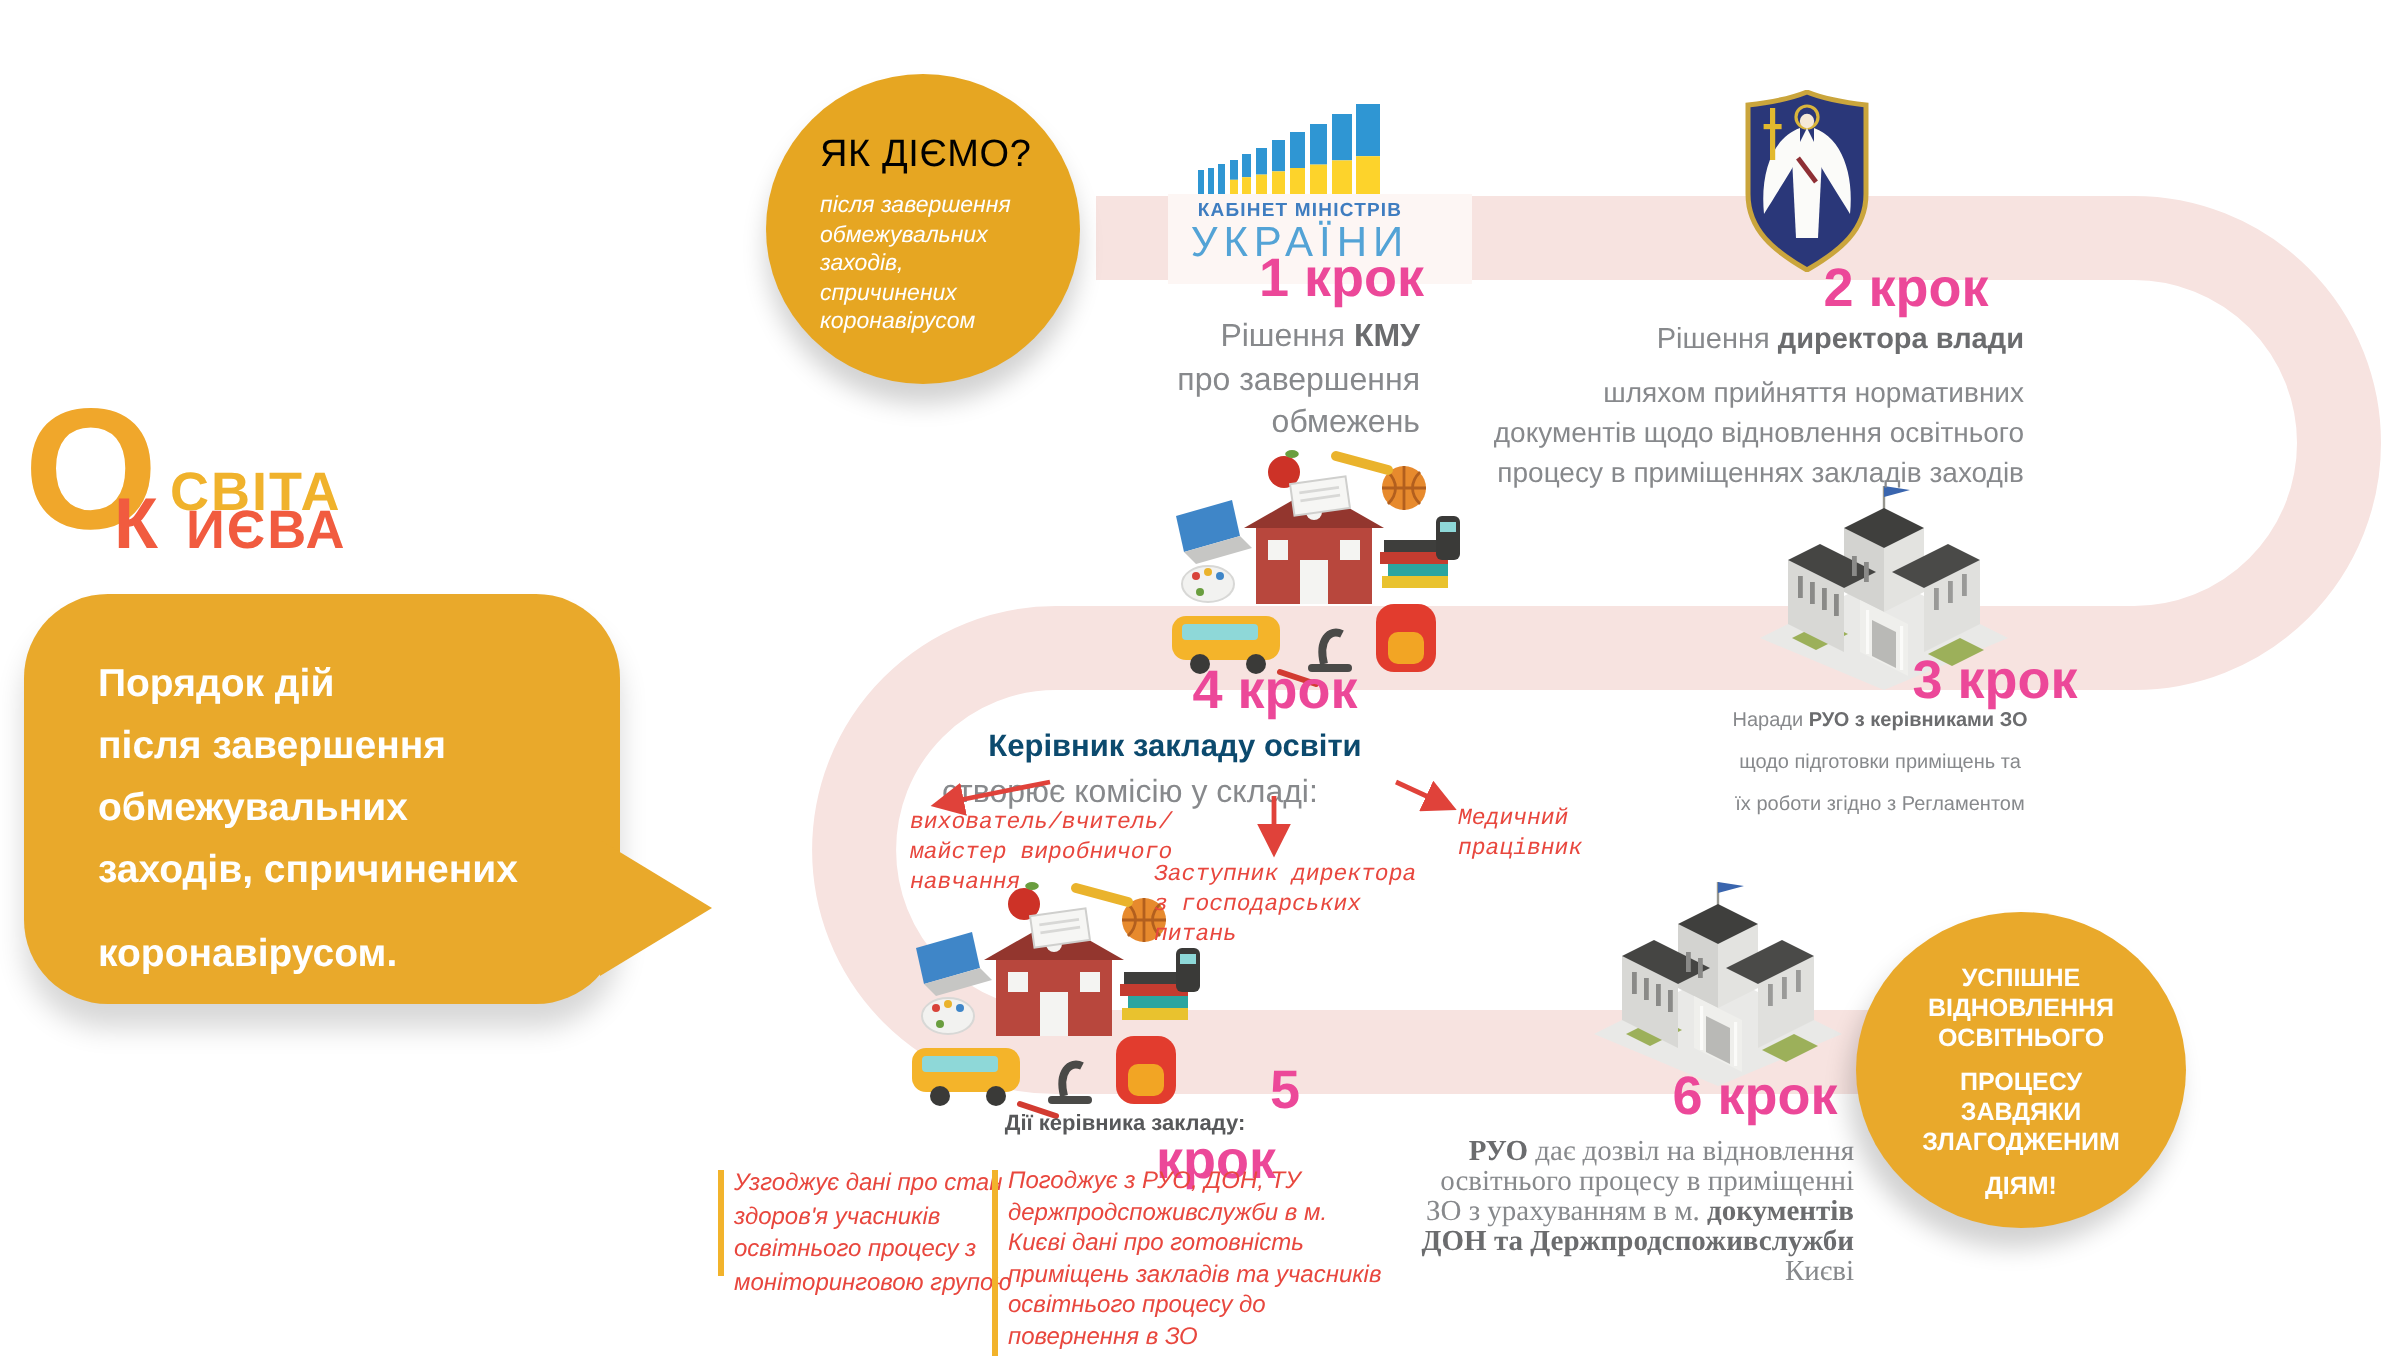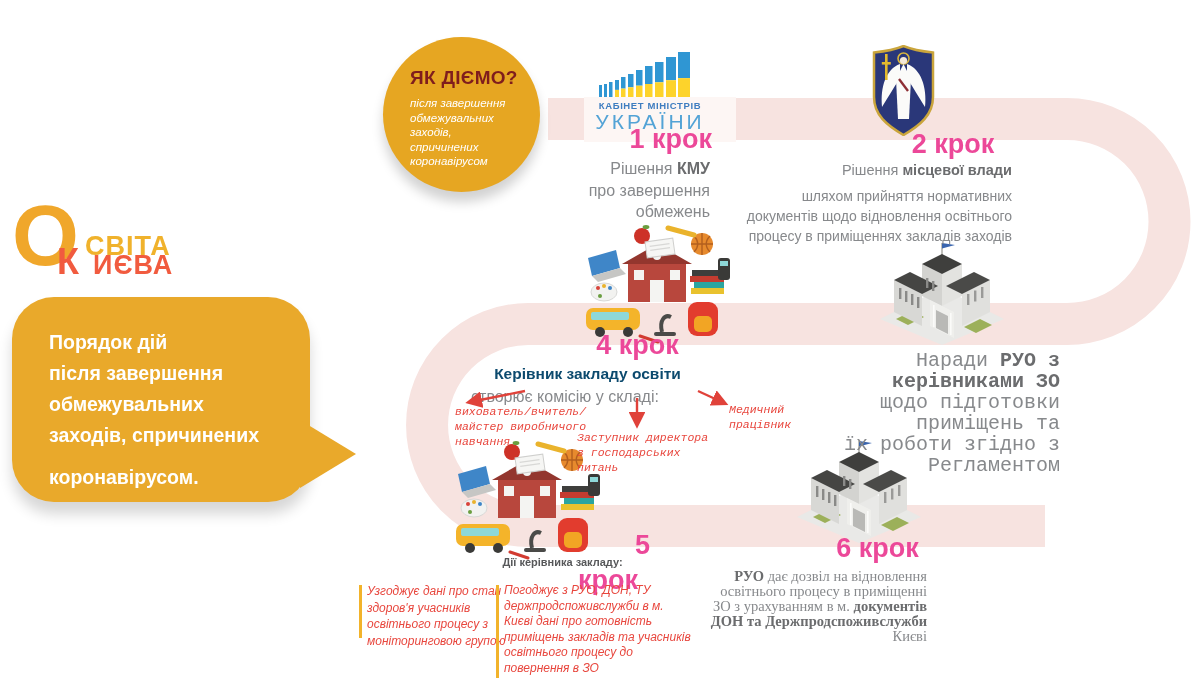--- a/index.html
+++ b/index.html
@@ -8,21 +8,21 @@
   .abs{position:absolute;}
   svg{display:block;}
 
   
   .route{position:absolute;left:0;top:0;z-index:0;}
 
   
   .how-circle{left:383px;top:37px;width:157px;height:155px;border-radius:50%;
     background:#e6a622;z-index:4;box-shadow:0 10px 12px rgba(0,0,0,.18);
     padding:30px 0 0 27px;box-sizing:border-box;}
-  .how-title{color:#7f1d1d;font-weight:bold;font-size:19px;letter-spacing:.3px;}
+  .how-title{color:#000000;font-weight:normal;font-size:19px;letter-spacing:.3px;}
   .how-sub{color:#fff;font-style:italic;font-size:11.5px;line-height:14.5px;margin-top:7px;white-space:pre-line;}
 
   
   .brand-o{left:12px;top:192px;font-size:86px;font-weight:bold;color:#f0a72b;line-height:1;z-index:3;}
   .brand-svita{left:85px;top:231px;font-size:27px;font-weight:bold;color:#f0b22c;letter-spacing:1px;z-index:3;}
   .brand-k{left:57px;top:241px;font-size:36px;font-weight:bold;color:#f15b3f;z-index:4;}
   .brand-yieva{left:93px;top:250px;font-size:27px;font-weight:bold;color:#f15b3f;letter-spacing:1px;z-index:3;}
 
   
   .bubble{left:12px;top:297px;width:298px;height:205px;background:#e9a92b;border-radius:42px;
@@ -57,21 +57,21 @@
   .step4-head{left:490px;top:365px;width:195px;text-align:center;font-size:15.5px;font-weight:bold;color:#0c4a6e;z-index:3;}
   .step4-sub{left:465px;top:388px;width:200px;text-align:center;font-size:16px;z-index:3;}
   .member{font-size:11.5px;font-style:italic;color:#e8473e;line-height:15px;white-space:pre-line;z-index:3;font-family:Liberation Mono, monospace;}
   .member1{left:455px;top:404px;}
   .member2{left:577px;top:430px;}
   .member3{left:729px;top:402px;}
   .arrows{left:0;top:0;z-index:3;}
 
   .building3{left:878px;top:242px;z-index:2;}
   .step3-label{left:930px;top:325px;width:135px;text-align:center;}
-  .step3-text{left:820px;top:350px;width:240px;text-align:right;font-size:20px;line-height:21px;z-index:3;font-family:Liberation Mono, monospace;}
+  .step3-text{left:820px;top:350px;width:240px;text-align:center;font-size:10px;line-height:21px;z-index:3;}
 
   .school2{left:452px;top:438px;z-index:2;}
   .step5-number{left:600px;top:530px;width:50px;text-align:right;}
   .step5-word{left:578px;top:565px;}
   .step5-head{left:455px;top:556px;width:215px;text-align:center;font-size:11px;font-weight:bold;color:#57585a;z-index:3;}
   .note{font-size:12px;font-style:italic;color:#e8473e;white-space:pre-line;z-index:3;}
   .note1{left:367px;top:583px;line-height:16.5px;}
   .note2{left:504px;top:583px;line-height:15.5px;}
   .vline{width:3px;background:#f2b32b;z-index:3;}
   .vline1{left:359px;top:585px;height:53px;}
@@ -156,21 +156,21 @@
     <circle cx="31.5" cy="15.5" r="3.6" fill="#f5e9d8"></circle>
     <path d="M28,19 C14,24 8,42 10,62 C16,52 24,40 28,32 Z" fill="#fbfbf9"></path>
     <path d="M35,19 C49,24 55,42 53,62 C47,52 39,40 35,32 Z" fill="#fbfbf9"></path>
     <path d="M31.5,19 L39,34 L37,74 L26,74 L24,34 Z" fill="#fbfbf9"></path>
     <path d="M27,34 L36,46" stroke="#8e2f35" stroke-width="2.4"></path>
     <rect x="13" y="9" width="2.6" height="26" fill="#e2b92e"></rect>
     <rect x="9.8" y="17" width="9" height="2.6" fill="#e2b92e"></rect>
   </svg>
 
   <div class="abs krok step2-label">2 крок</div>
-  <div class="abs step2-head gray"><span>Рішення </span><span class="bold-dark">місцевої влади</span></div>
+  <div class="abs step2-head gray"><span>Рішення </span><span class="bold-dark">директора влади</span></div>
   <div class="abs step2-para gray">
     <div>шляхом прийняття нормативних</div>
     <div>документів щодо відновлення освітнього</div>
     <div>процесу в приміщеннях закладів заходів</div>
   </div>
 
   <svg class="abs school1" width="150" height="122" viewBox="0 0 150 122">
     <polygon points="40,42 75,22 110,42" fill="#93362e"></polygon>
     <rect x="46" y="42" width="58" height="38" fill="#b8473d"></rect>
     <rect x="68" y="58" width="14" height="22" fill="#f4f4f2"></rect>
@@ -254,20 +254,21 @@
       <rect x="54" y="39" width="2.4" height="10" fill="#8a8a88"></rect>
     <rect x="89" y="52" width="2.4" height="11" fill="#9a9a98"></rect>
       <rect x="96" y="48.5" width="2.4" height="11" fill="#9a9a98"></rect>
     <rect x="103" y="45" width="2.4" height="11" fill="#9a9a98"></rect>
     <polygon points="52,58 76,70 76,96 52,84" fill="#efefec"></polygon>
     <polygon points="58,68 70,74 70,92 58,86" fill="#b9b9b6"></polygon>
     <rect x="55" y="63" width="1.6" height="22" fill="#fbfbf9"></rect>
       <rect x="72" y="71" width="1.6" height="22" fill="#fbfbf9"></rect>
   </svg>
 
+  <div class="abs krok step3-label">3 крок</div>
   <div class="abs step3-text gray">
     <div><span>Наради </span><span class="bold-dark">РУО з керівниками ЗО</span></div>
     <div>щодо підготовки приміщень та</div>
     <div>їх роботи згідно з Регламентом</div>
   </div>
 
   <svg class="abs school2" width="150" height="122" viewBox="0 0 150 122">
     <polygon points="40,42 75,22 110,42" fill="#93362e"></polygon>
     <rect x="46" y="42" width="58" height="38" fill="#b8473d"></rect>
     <rect x="68" y="58" width="14" height="22" fill="#f4f4f2"></rect>
@@ -353,14 +354,23 @@
 
   <div class="abs krok step6-label">6 крок</div>
   <div class="abs step6-text gray">
     <div><span class="bold-dark">РУО</span><span> дає дозвіл на відновлення</span></div>
     <div>освітнього процесу в приміщенні</div>
     <div><span>ЗО з урахуванням в м. </span><span class="bold-dark">документів</span></div>
     <div class="bold-dark">ДОН та Держпродспоживслужби</div>
     <div>Києві</div>
   </div>
 
+  <div class="abs success-circle">
+    <div class="success-line">УСПІШНЕ</div>
+    <div class="success-line">ВІДНОВЛЕННЯ</div>
+    <div class="success-line">ОСВІТНЬОГО</div>
+    <div class="success-line gap-top">ПРОЦЕСУ</div>
+    <div class="success-line">ЗАВДЯКИ</div>
+    <div class="success-line">ЗЛАГОДЖЕНИМ</div>
+    <div class="success-line gap-top">ДІЯМ!</div>
+  </div>
 
 </div>
 
 </body></html>

